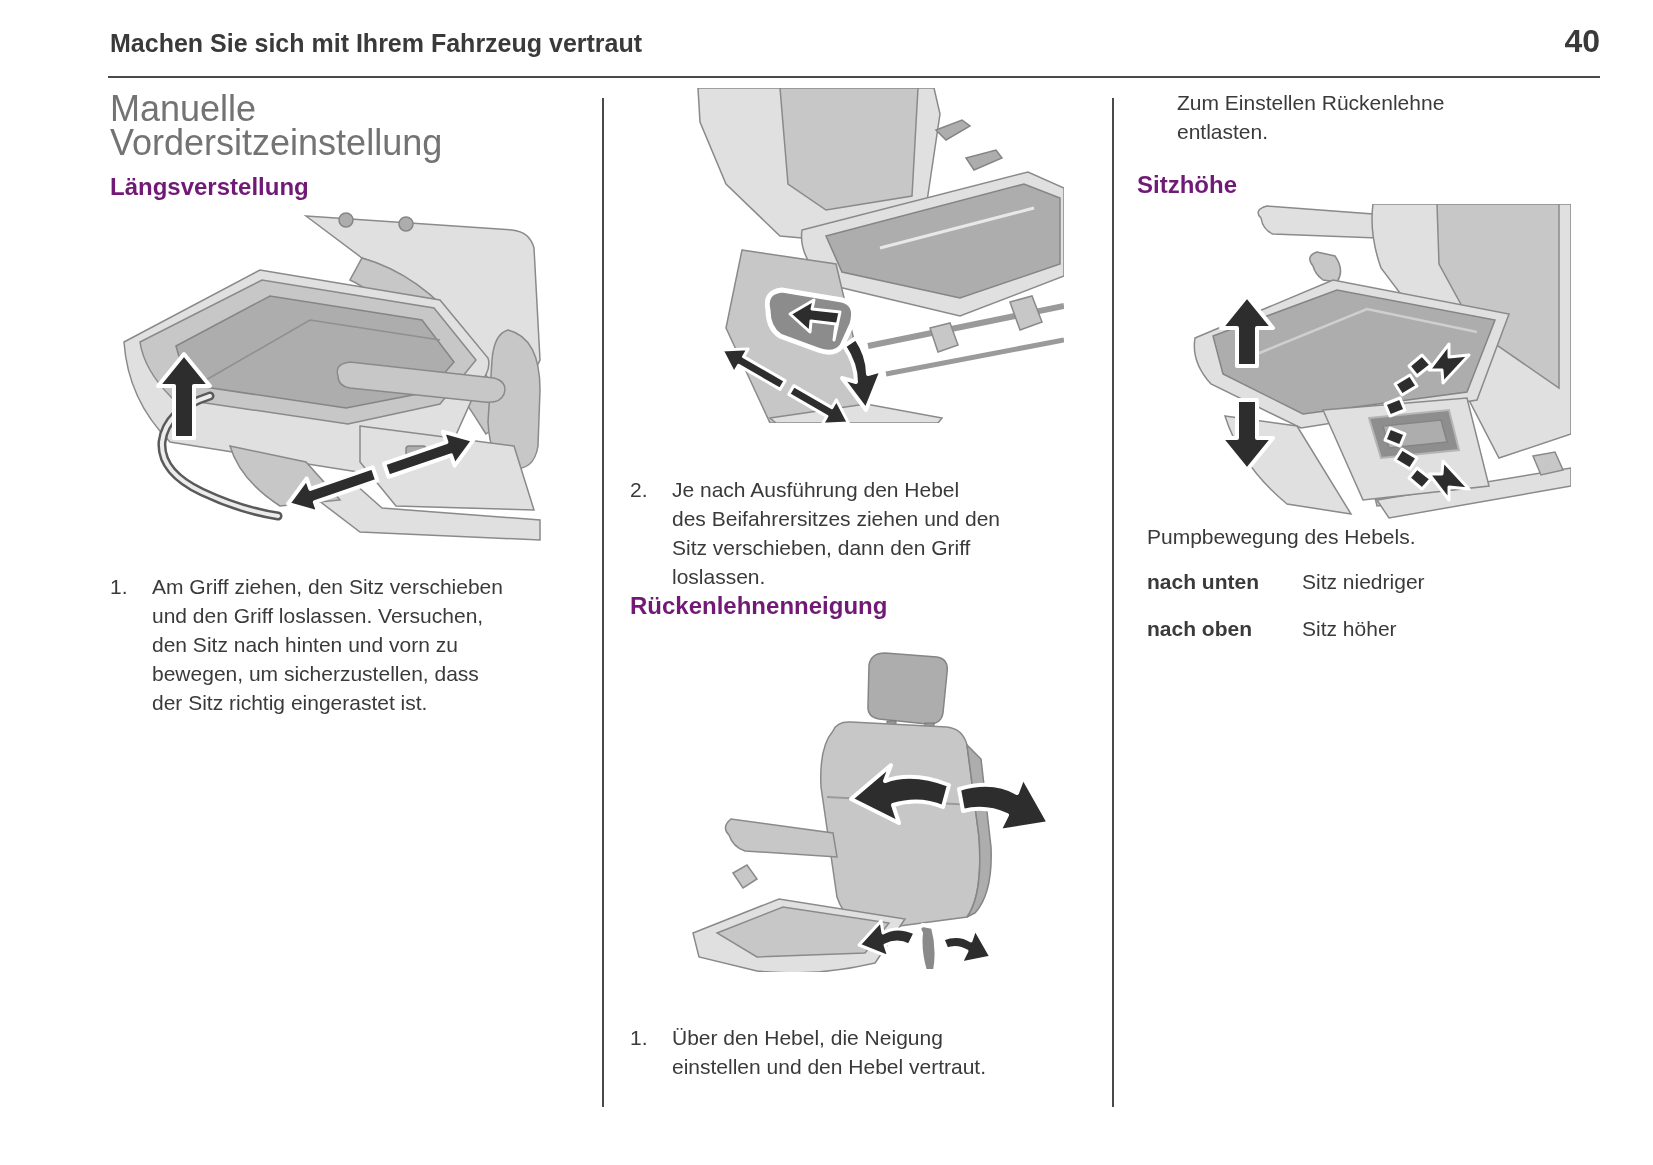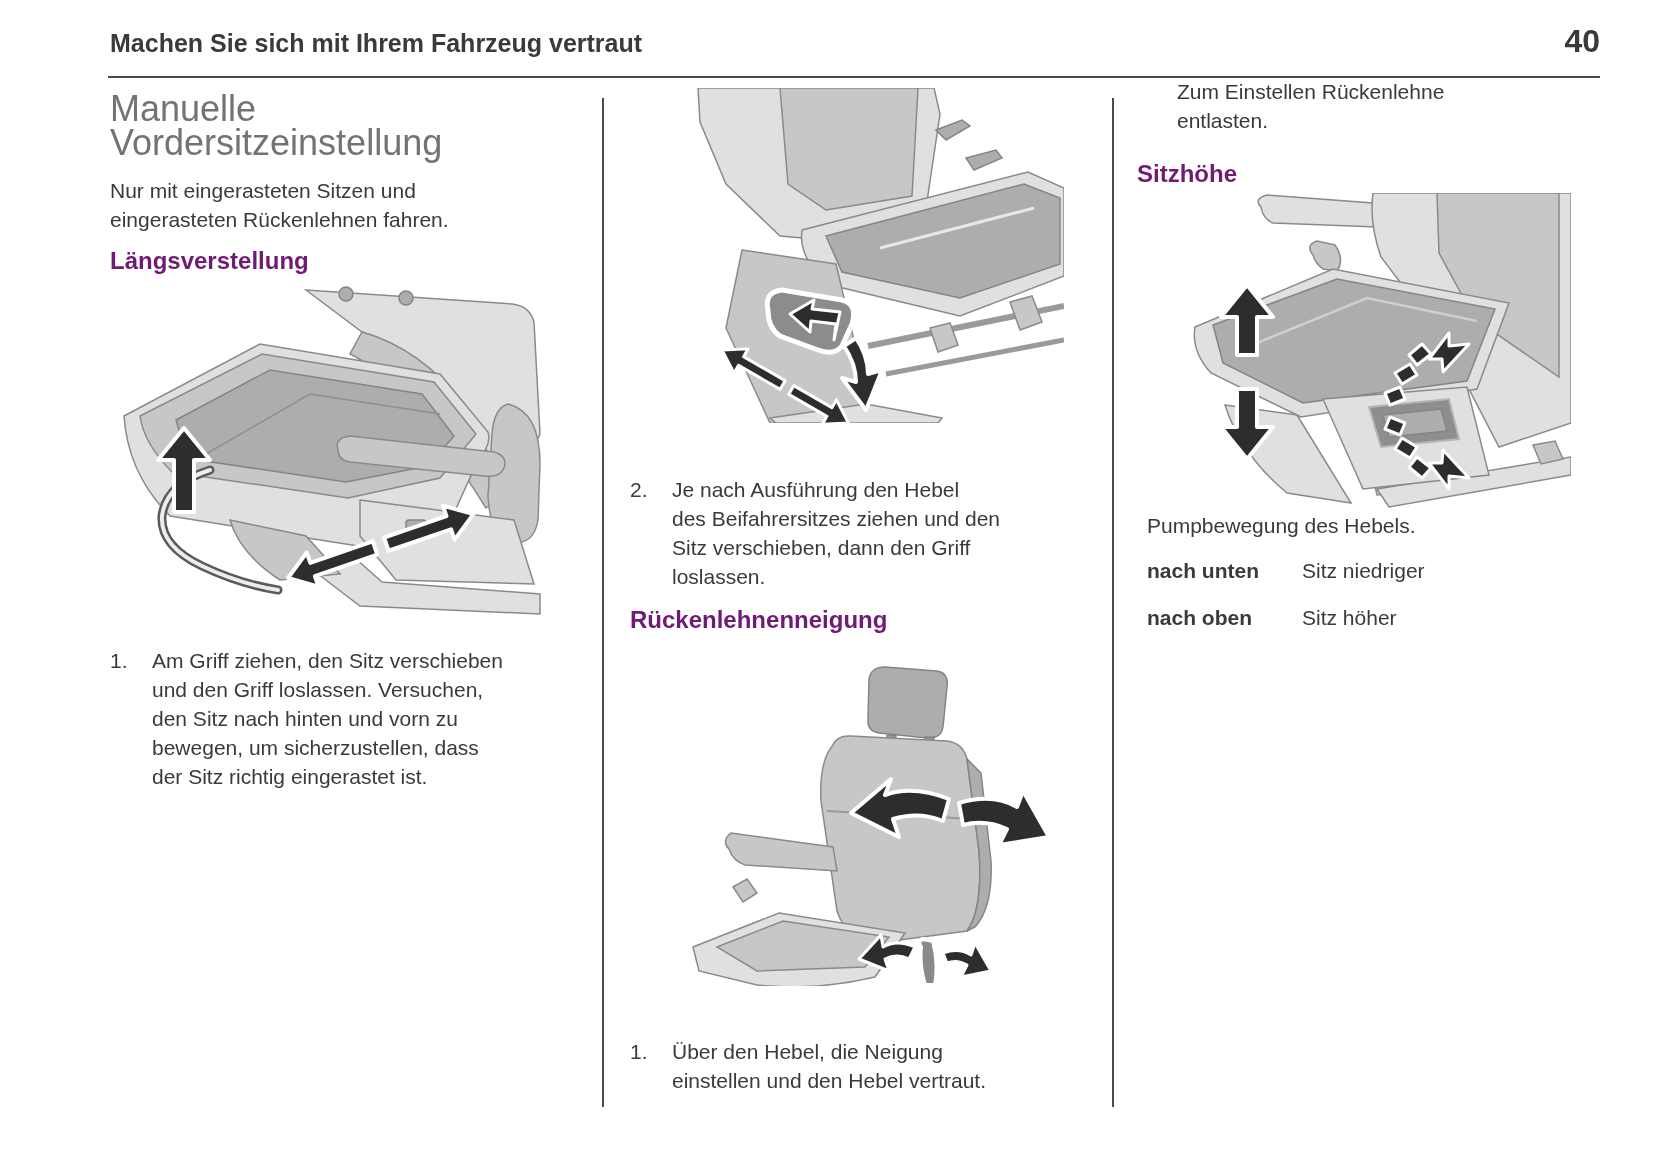--- a/index.html
+++ b/index.html
@@ -21,35 +21,35 @@
   .hdr .pn{font-size:32px;margin-left:150px;}
   .rule{position:absolute;left:108px;top:76px;width:1492px;height:2px;background:#4a4a4a;}
   
   .divider{position:absolute;top:98px;width:2px;height:1009px;background:#4a4a4a;}
   .d1{left:602px;}
   .d2{left:1112px;}
   
   .col{position:absolute;width:434px;}
   .col1{left:110px;top:92px;}
   .col2{left:630px;top:88px;}
-  .col3{left:1137px;top:77px;}
+  .col3{left:1137px;top:88px;}
   h1,h2,p{margin:0;}
   h1{font-size:36px;line-height:34px;font-weight:normal;color:#737373;}
   h2{font-size:24px;line-height:30px;font-weight:bold;color:#701a75;}
   .body{font-size:21px;line-height:29px;white-space:pre-line;}
   .intro{margin-top:16px;}
   .col1 h2{margin-top:12px;}
   .illu{display:block;}
   .illu1{margin-top:8px;}
   .step{display:flex;font-size:21px;line-height:29px;}
   .step .num{width:42px;flex:none;}
   .step .txt{flex:1;white-space:pre-line;}
   .col1 .step{margin-top:30px;}
   .col2 .step2{margin-top:52px;}
-  .col2 h2{margin-top:14px;}
+  .col2 h2{}
   .illu3{margin-top:6px;}
   .col2 .step1{margin-top:51px;}
   .cont{padding-left:40px;}
   .col3 h2{margin-top:24px;}
   .illu4{margin-top:4px;}
   .lead{padding-left:10px;white-space:normal;}
   .tbl{margin-top:16px;padding-left:10px;font-size:21px;line-height:29px;}
   .tbl .row{display:flex;margin-bottom:18px;}
   .tbl .action{font-weight:bold;width:155px;flex:none;}
   
@@ -69,22 +69,20 @@
     <span>Machen Sie sich mit Ihrem Fahrzeug vertraut</span>
     <span class="pn">40</span>
   </div>
   <div class="rule"></div>
 
   <div class="divider d1"></div>
   <div class="divider d2"></div>
 
   <section class="col col1">
     <h1>Manuelle Vordersitzeinstellung</h1>
-    <p class="body intro">Nur mit eingerasteten Sitzen und
-eingerasteten Rückenlehnen fahren.</p>
     <h2>Längsverstellung</h2>
 
     <svg class="illu illu1" width="434" height="332" viewBox="0 0 434 332">
       <path class="s-light" d="M196,6 L402,20 Q420,22 424,38 L430,150 L398,214 L352,120 Q300,62 252,48 Z"></path>
       <path class="s-mid" d="M252,48 Q310,64 356,122 L396,208 L376,224 Q330,150 290,110 Q262,80 240,70 Z"></path>
       <path class="s-mid" d="M398,120 Q430,128 430,180 L428,236 Q424,262 400,258 Q380,252 378,212 L382,150 Q384,124 398,120 Z"></path>
       <circle class="s-dark" cx="236" cy="10" r="7"></circle>
       <circle class="s-dark" cx="296" cy="14" r="7"></circle>
       <path class="s-light" d="M14,132 L150,60 L330,90 L378,148 Q382,160 368,176 L340,238 L248,262 L60,232 Q18,190 14,132 Z"></path>
       <path class="s-mid" d="M30,132 L152,70 L324,98 L366,150 L330,194 L238,214 L62,188 Q34,160 30,132 Z"></path>

